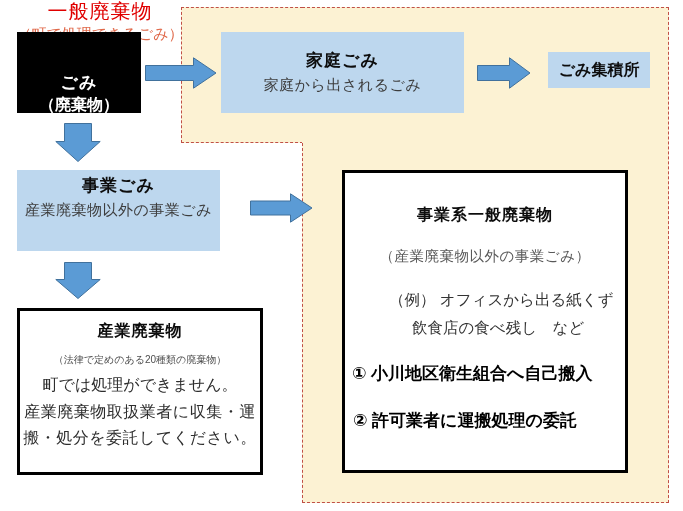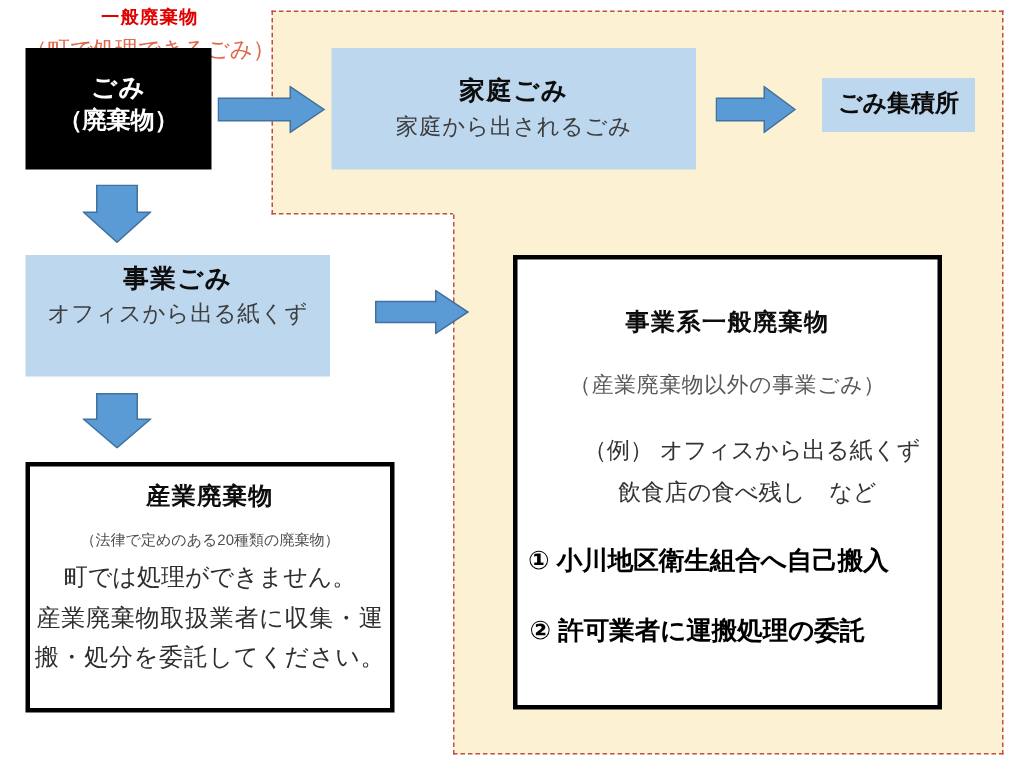--- a/index.html
+++ b/index.html
@@ -19,34 +19,34 @@
     border-bottom:1px dashed var(--dash-red);}
   #creamSeg{left:302px;top:143px;width:1px;height:360px;background:transparent;
     border-left:1px dashed var(--dash-red);}
   
   .node{position:absolute;box-sizing:border-box;z-index:2;text-align:center;}
   .blackbox{background:#000;color:#fff;}
   .bluebox{background:var(--box-blue);}
   .whitebox{background:#fff;border:3px solid #000;}
   
   #rootBox{left:17px;top:32px;width:124px;height:81px;padding-top:16px;}
-  #rootBox .l1{font-size:17px;font-weight:bold;line-height:22px;letter-spacing:1px;}
+  #rootBox .l1{font-size:17px;font-weight:bold;line-height:22px;letter-spacing:1px;margin-top:24px;}
   #rootBox .l2{font-size:16px;font-weight:bold;line-height:22px;}
   
   #householdBox{left:221px;top:32px;width:243px;height:81px;padding-top:17px;}
   
   #businessBox{left:17px;top:170px;width:203px;height:81px;padding-top:4px;}
   .bluebox .title{font-size:17px;line-height:23px;font-weight:bold;color:#0d0d0d;letter-spacing:1px;}
   .bluebox .sub{font-size:15px;line-height:22px;color:#3d3d3d;letter-spacing:0.5px;margin-top:2px;}
   
   #collectionBox{left:548px;top:52px;width:102px;height:36px;line-height:36px;
     font-size:16px;font-weight:bold;color:#0d0d0d;}
   
   #generalLabel{left:448px;top:104px;width:200px;z-index:2;text-align:center;}
-  #generalLabel .r1{color:var(--label-red);font-weight:bold;font-size:12px;line-height:22px;letter-spacing:1px;}
+  #generalLabel .r1{color:var(--label-red);font-weight:normal;font-size:20px;line-height:22px;letter-spacing:1px;}
   #generalLabel .r2{color:var(--label-orange);font-size:15px;line-height:24px;}
   
   #bgBox{left:342px;top:170px;width:286px;height:303px;}
   #bgBox .line{position:absolute;left:0;right:0;}
   #bgTitle{top:32px;font-size:16px;font-weight:bold;letter-spacing:1px;color:#0d0d0d;}
   #bgSub{top:74px;font-size:14.5px;color:#595959;letter-spacing:0.5px;}
   #bgEx1{top:117px;text-align:left;padding-left:12px;font-size:15.5px;color:#333;margin-left:32px;}
   #bgEx2{top:145px;text-align:left;padding-left:67px;font-size:15.5px;color:#333;}
   #bgItem1{top:189px;text-align:left;padding-left:7px;font-size:17px;font-weight:bold;color:#000;}
   #bgItem2{top:236px;text-align:left;padding-left:8px;font-size:17px;font-weight:bold;color:#000;}
@@ -90,21 +90,21 @@
     <span>ごみ集積所</span>
   </div>
 
   <div id="generalLabel">
     <div class="r1">一般廃棄物</div>
     <div class="r2">（町で処理できるごみ）</div>
   </div>
 
   <div id="businessBox" class="node bluebox">
     <div class="title">事業ごみ</div>
-    <div class="sub">オフィスから出る紙くず</div>
+    <div class="sub">産業廃棄物以外の事業ごみ</div>
   </div>
 
   <div id="bgBox" class="node whitebox">
     <div class="line" id="bgTitle">事業系一般廃棄物</div>
     <div class="line" id="bgSub">（産業廃棄物以外の事業ごみ）</div>
     <div class="line" id="bgEx1">（例） オフィスから出る紙くず</div>
     <div class="line" id="bgEx2">飲食店の食べ残し　など</div>
     <div class="line" id="bgItem1">① 小川地区衛生組合へ自己搬入</div>
     <div class="line" id="bgItem2">② 許可業者に運搬処理の委託</div>
   </div>

